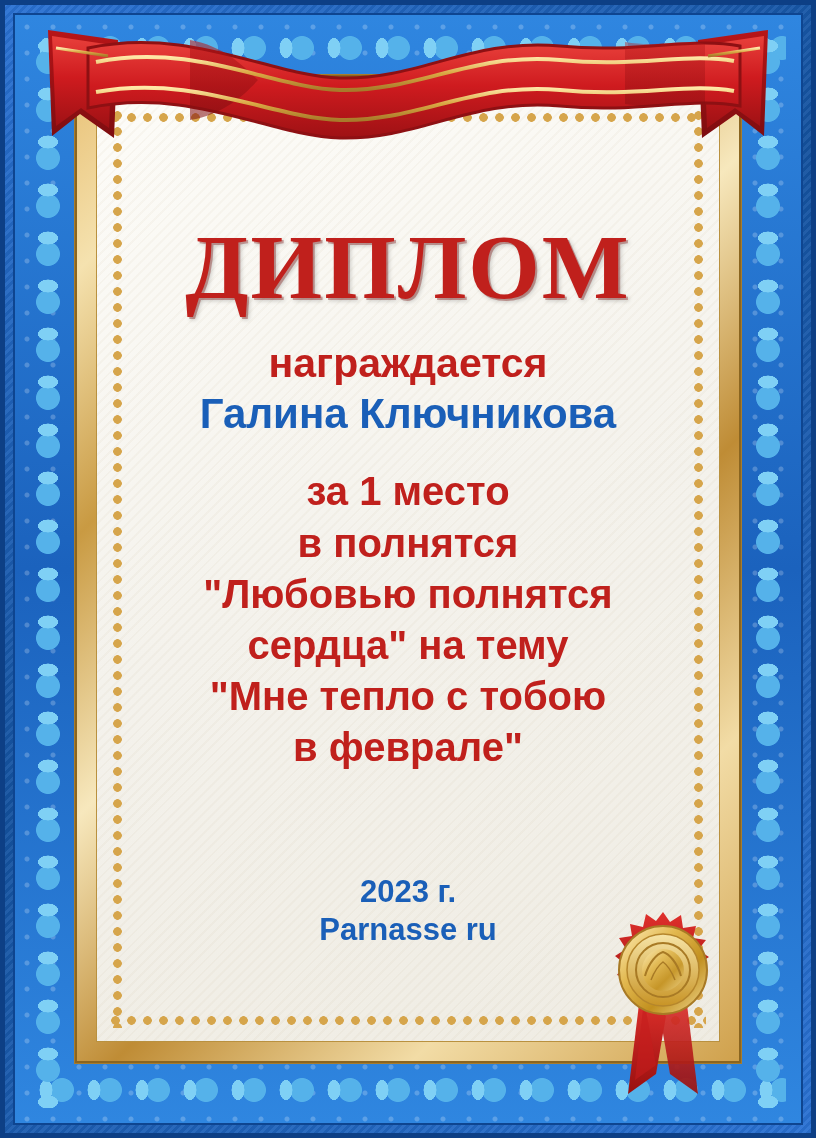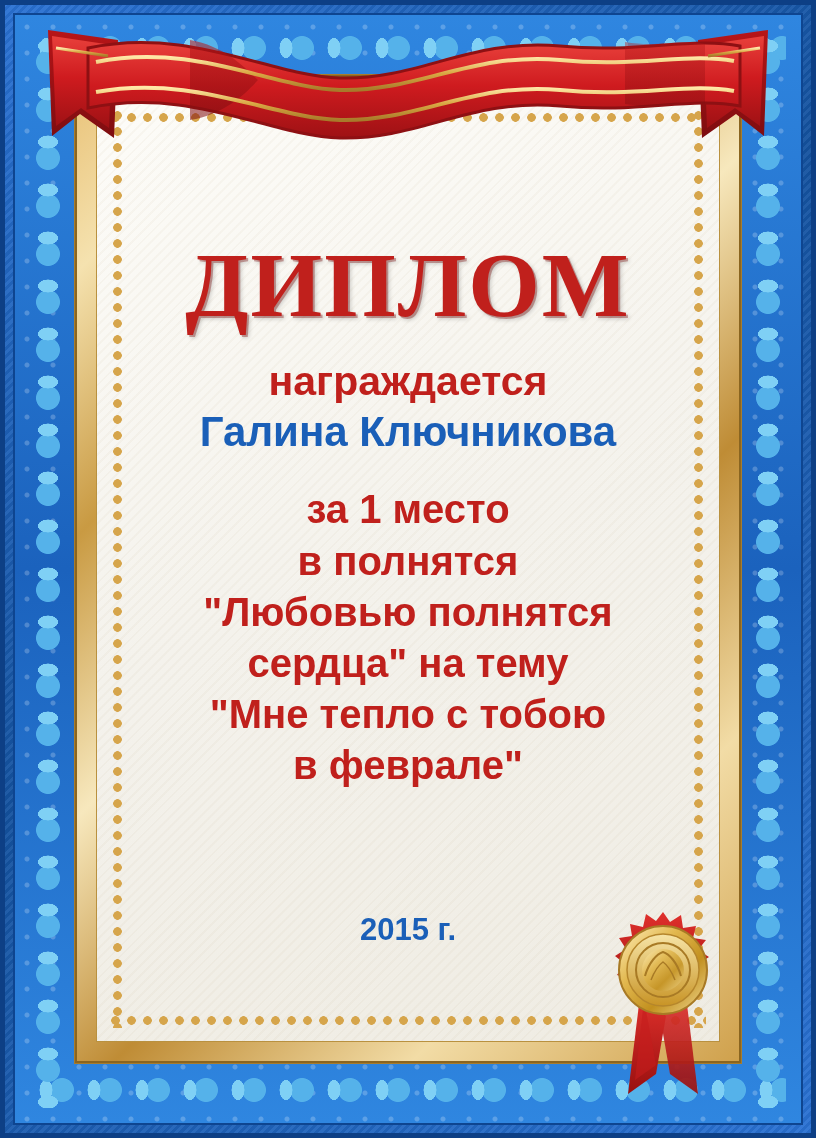--- a/index.html
+++ b/index.html
@@ -132,21 +132,21 @@
     text-align: center;
   }
 
   .title {
     font-family: "Liberation Serif", serif;
     font-size: 92px;
     font-weight: bold;
     letter-spacing: 2px;
     color: #c0201c;
     line-height: 1.0;
-    margin-top: 34px;
+    margin-top: 16px;
     text-shadow: 2px 2px 0 rgba(120,10,10,0.35), 3px 3px 4px rgba(0,0,0,0.18);
   }
 
   .subtitle {
     font-family: "Liberation Sans", sans-serif;
     font-weight: bold;
     font-size: 41px;
     color: #c0201c;
     margin-top: 28px;
     line-height: 1.1;
@@ -282,21 +282,22 @@
     <div class="award-lines">
       <div class="award-line">за 1 место</div>
       <div class="award-line">в полнятся</div>
       <div class="award-line">"Любовью полнятся</div>
       <div class="award-line">сердца" на тему</div>
       <div class="award-line">"Мне тепло с тобою</div>
       <div class="award-line">в феврале"</div>
     </div>
 
     <div class="footer">
-      <div class="year">2015 г.</div>
+      <div class="year">2023 г.</div>
+      <div class="source">Parnasse ru</div>
     </div>
   </div>
 
   <svg class="seal" viewBox="0 0 150 200">
     <defs>
       <linearGradient id="sealGold" x1="0" y1="0" x2="1" y2="1">
         <stop offset="0%" stop-color="#fff0bd"></stop>
         <stop offset="35%" stop-color="#e2b84f"></stop>
         <stop offset="65%" stop-color="#c2901f"></stop>
         <stop offset="100%" stop-color="#f3dc96"></stop>

